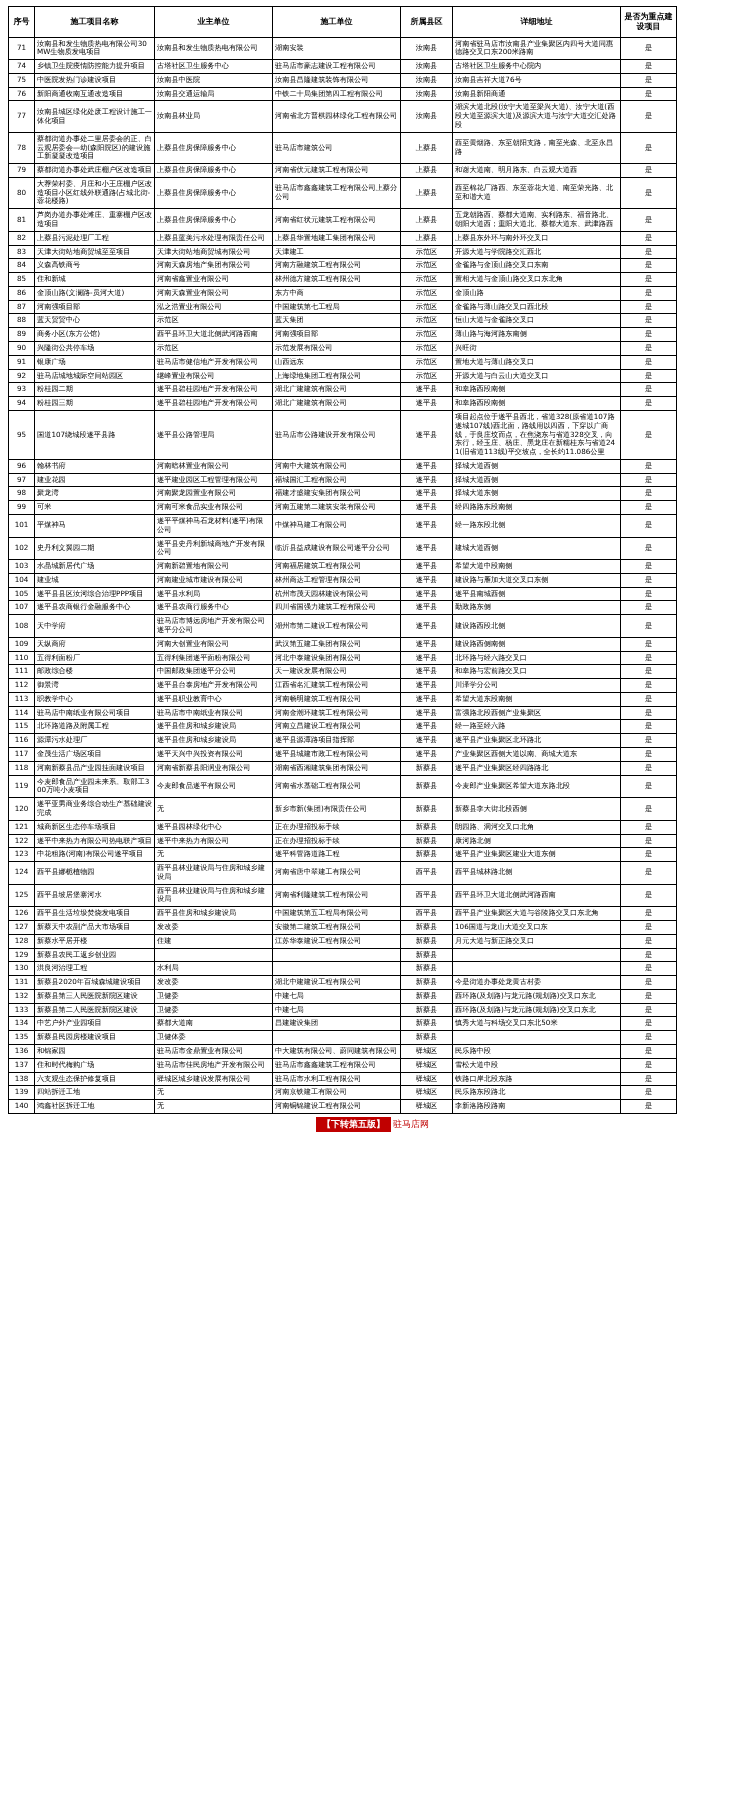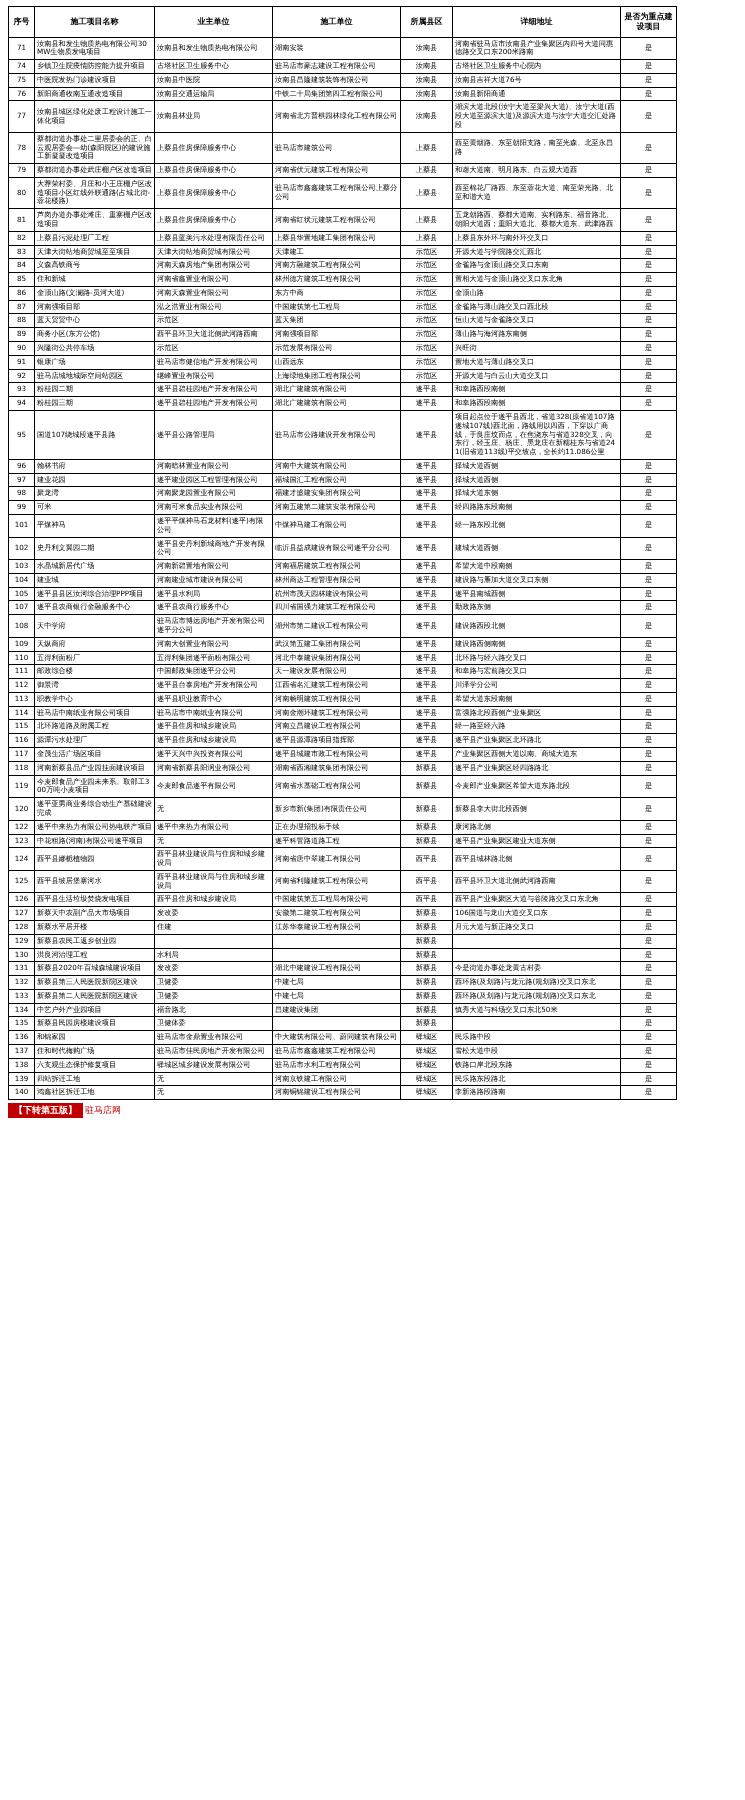--- a/index.html
+++ b/index.html
@@ -42,21 +42,21 @@
   td.c-key{width:56px;text-align:center;}
   col.no{width:26px;}
   col.name{width:120px;}
   col.owner{width:118px;}
   col.builder{width:128px;}
   col.county{width:52px;}
   col.addr{width:168px;}
   col.key{width:56px;}
   .footer{
     width:729px;
-    text-align:left;
+    text-align:center;
     padding:3px 0 4px 0;
     font-size:9px;
   }
   .footer .tag{
     display:inline-block;
     background:#c00000;
     color:#fff;
     padding:1px 6px;
     font-size:9px;
     font-weight:bold;
@@ -501,20 +501,29 @@
         <tr>
           <td class="c-no">120</td>
           <td class="c-name">遂平亚男商业务综合动生产基础建设完成</td>
           <td class="c-owner">无</td>
           <td class="c-builder">新乡市新(集团)有限责任公司</td>
           <td class="c-county">新蔡县</td>
           <td class="c-addr">新蔡县李大街北段西侧</td>
           <td class="c-key">是</td>
         </tr>
         <tr>
+          <td class="c-no">121</td>
+          <td class="c-name">城商新区生态停车场项目</td>
+          <td class="c-owner">遂平县园林绿化中心</td>
+          <td class="c-builder">正在办理招投标手续</td>
+          <td class="c-county">新蔡县</td>
+          <td class="c-addr">朗园路、洞河交叉口北角</td>
+          <td class="c-key">是</td>
+        </tr>
+        <tr>
           <td class="c-no">122</td>
           <td class="c-name">遂平中来热力有限公司热电联产项目</td>
           <td class="c-owner">遂平中来热力有限公司</td>
           <td class="c-builder">正在办理招投标手续</td>
           <td class="c-county">新蔡县</td>
           <td class="c-addr">康河路北侧</td>
           <td class="c-key">是</td>
         </tr>
         <tr>
           <td class="c-no">123</td>
@@ -611,21 +620,21 @@
           <td class="c-name">新蔡县第二人民医院新院区建设</td>
           <td class="c-owner">卫健委</td>
           <td class="c-builder">中建七局</td>
           <td class="c-county">新蔡县</td>
           <td class="c-addr">西环路(及划路)与龙元路(规划路)交叉口东北</td>
           <td class="c-key">是</td>
         </tr>
         <tr>
           <td class="c-no">134</td>
           <td class="c-name">中艺户外产业园项目</td>
-          <td class="c-owner">福音路北</td>
+          <td class="c-owner">蔡都大道南</td>
           <td class="c-builder">昌建建设集团</td>
           <td class="c-county">新蔡县</td>
           <td class="c-addr">慎秀大道与科场交叉口东北50米</td>
           <td class="c-key">是</td>
         </tr>
         <tr>
           <td class="c-no">135</td>
           <td class="c-name">新蔡县民园房楼建设项目</td>
           <td class="c-owner">卫健体委</td>
           <td class="c-builder"></td>

